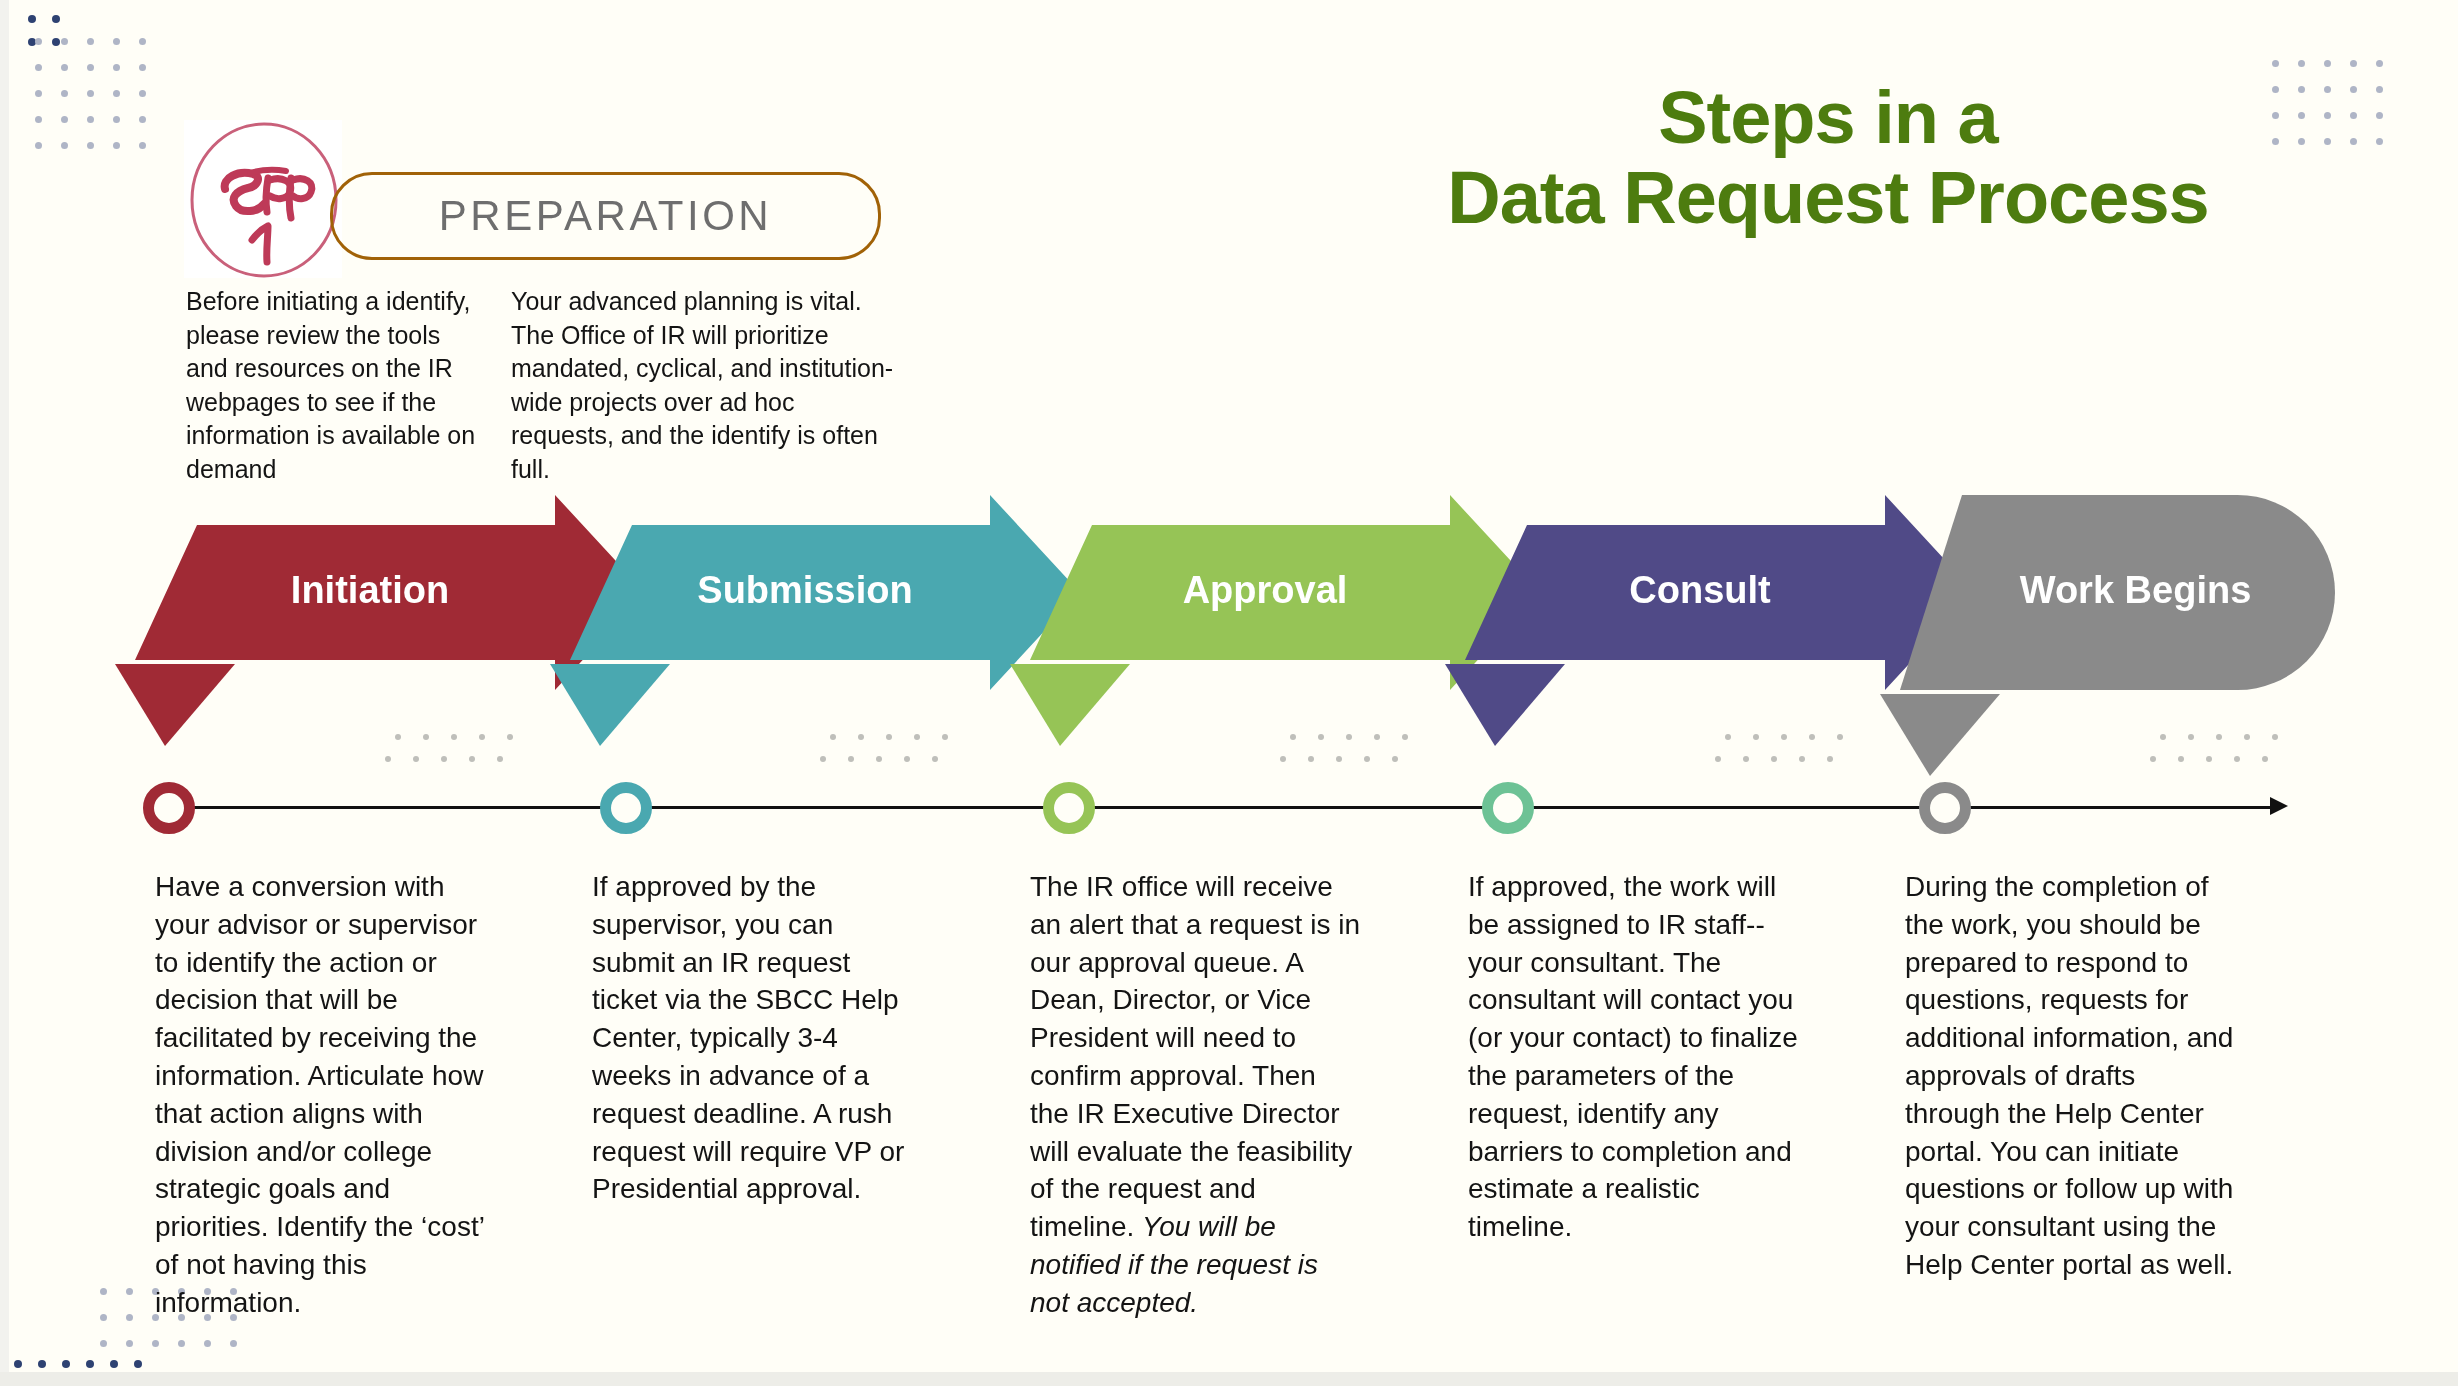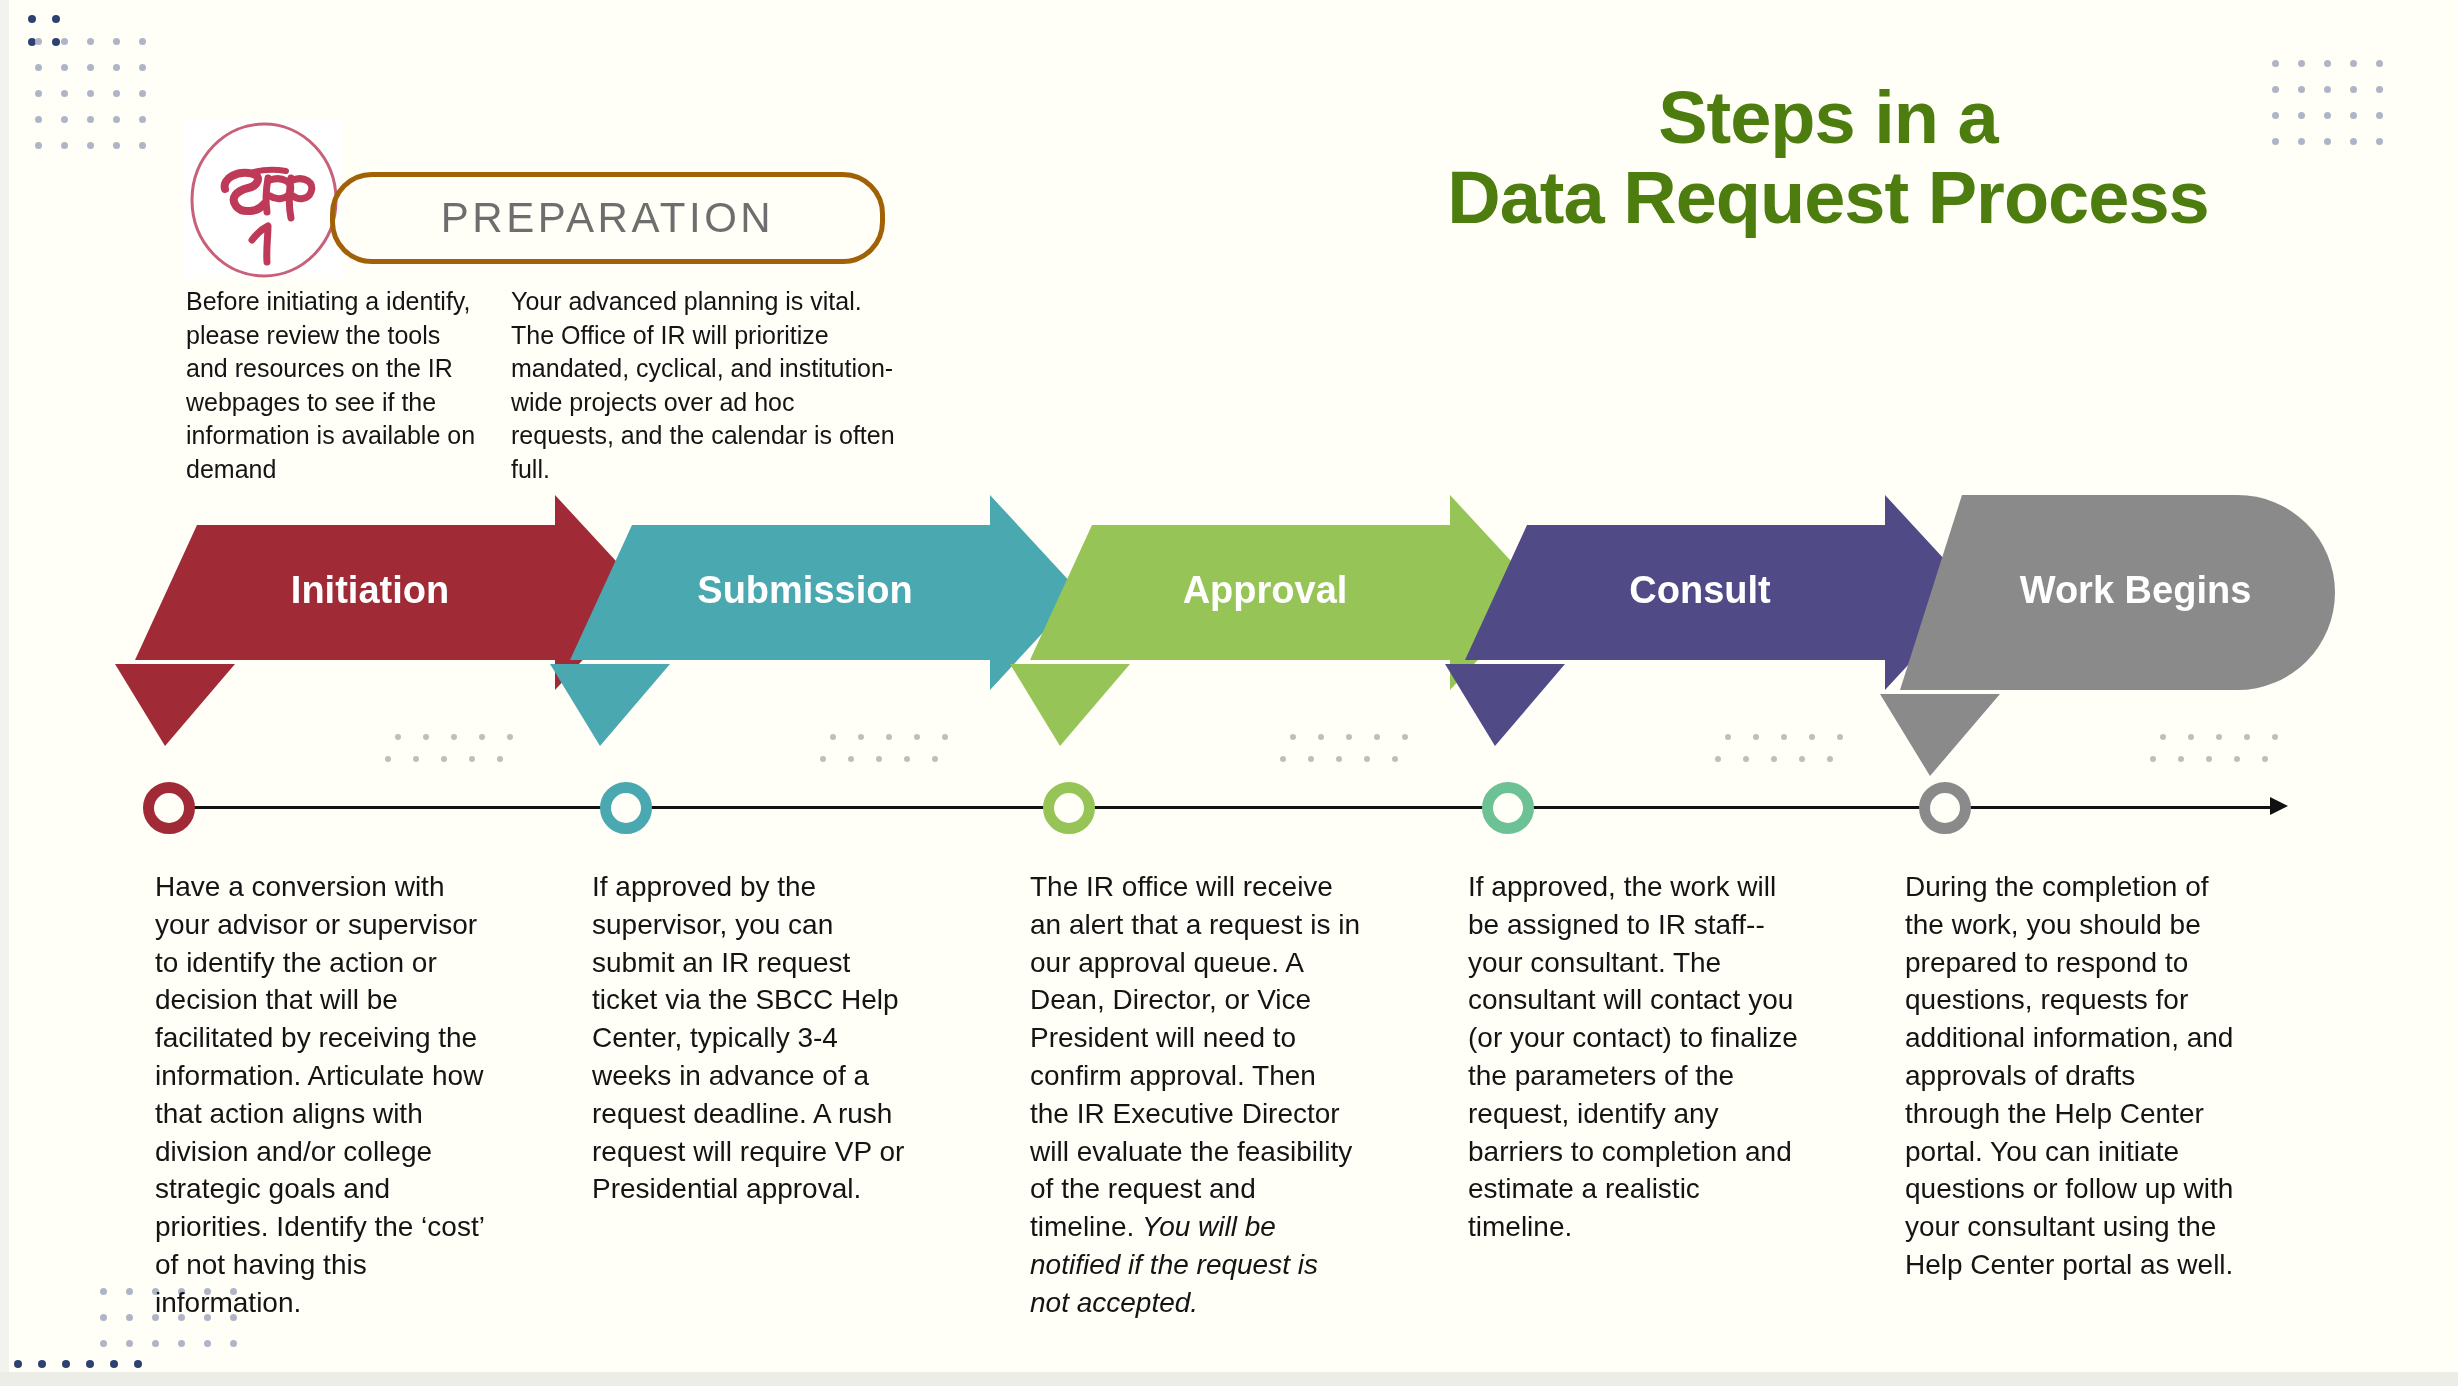--- a/index.html
+++ b/index.html
@@ -30,21 +30,21 @@
   
   .stepbadge{
     position:absolute;left:184px;top:120px;width:158px;height:158px;
     background:#FFFFFF;
   }
   .stepbadge svg{position:absolute;left:-6px;top:-4px;}
 
   
   .prep-pill{
     position:absolute;left:330px;top:172px;width:545px;height:82px;
-    border:5px solid #a16207;border-radius:42px;
+    border:3px solid #a16207;border-radius:42px;
     display:flex;align-items:center;justify-content:center;
     background:transparent;
   }
   .prep-pill span{
     color:#6E6E6E;font-size:42px;letter-spacing:3.5px;font-weight:400;
   }
 
   
   .prep-col{
     position:absolute;color:#141414;font-size:25px;line-height:1.34;
@@ -193,21 +193,21 @@
       <path d="M115,64 C126,60 137,66 133,76 C130,84 120,84 115,80" fill="none" stroke="#BE3A58" stroke-width="7" stroke-linecap="round"></path>
       <path d="M74,124 C80,116 86,112 90,110 C90,120 88,134 89,146" fill="none" stroke="#BE3A58" stroke-width="7" stroke-linecap="round" stroke-linejoin="round"></path>
     </svg>
   </div>
 
   <div class="prep-pill">
     <span>PREPARATION</span>
   </div>
 
   <div class="prep-col c1">Before initiating a identify, please review the tools and resources on the IR webpages to see if the information is available on demand</div>
-  <div class="prep-col c2">Your advanced planning is  vital. The Office of IR will prioritize mandated, cyclical, and institution-wide projects over ad hoc requests, and the calendar is often full.</div>
+  <div class="prep-col c2">Your advanced planning is  vital. The Office of IR will prioritize mandated, cyclical, and institution-wide projects over ad hoc requests, and the identify is often full.</div>
 
   <svg class="arrow-wrap" id="arrow-svg" viewBox="0 0 2458 1386">
       <path d="M 197 525
          L 555 525
          L 555 495
          L 645 592.5
          L 555 690
          L 555 660
          L 135 660
          Z" fill="#A02A35"></path>

